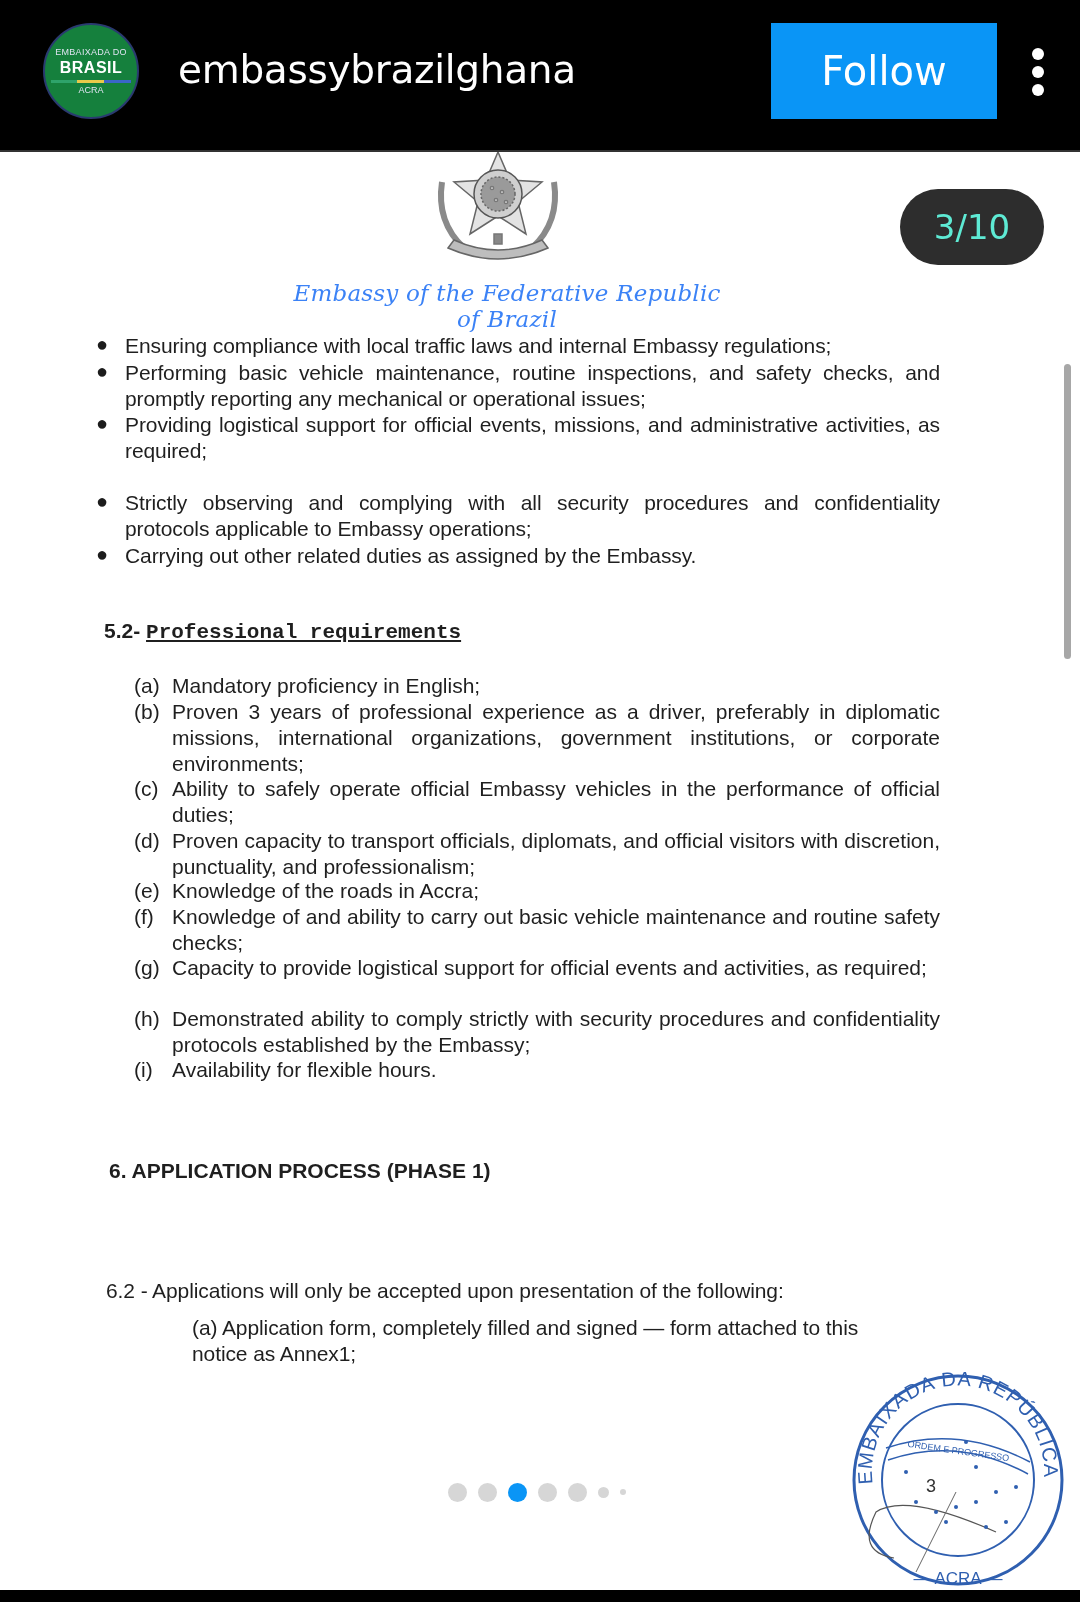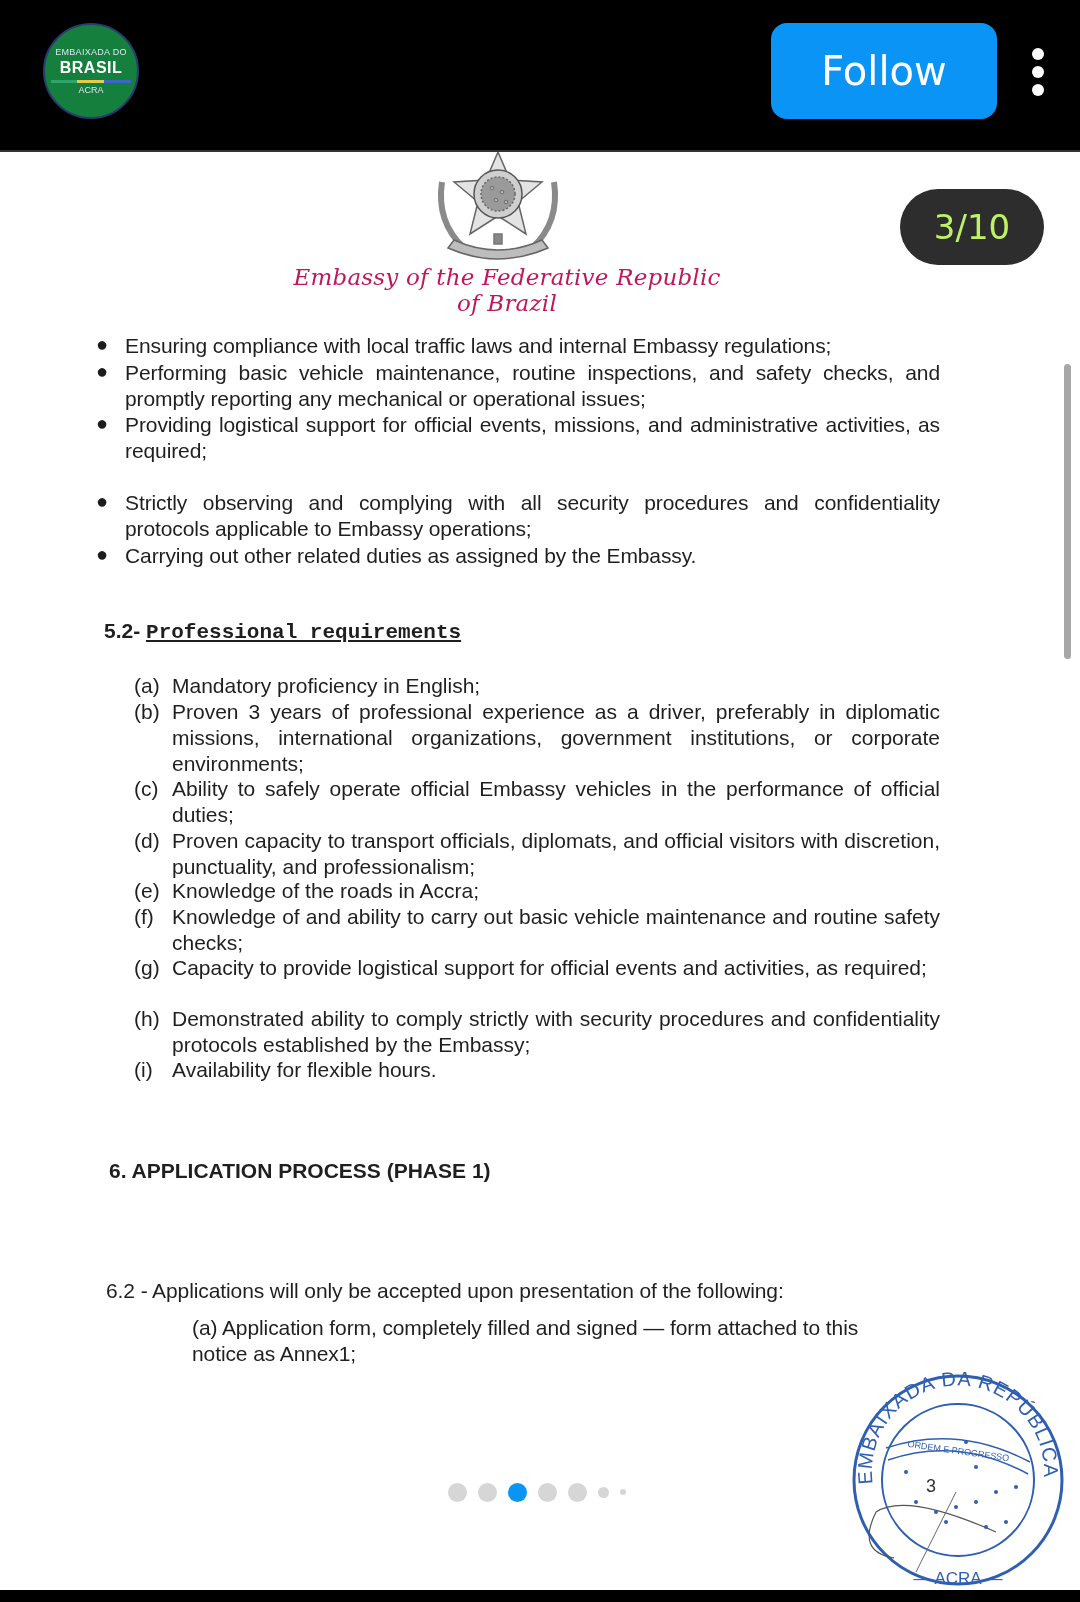--- a/index.html
+++ b/index.html
@@ -22,48 +22,48 @@
     .avatar .av-bar { width: 80px; height: 3px; margin: 1px 0 2px 0;
       background: linear-gradient(90deg, #2ea36a 0%, #2ea36a 33%, #e9c94a 33%, #e9c94a 66%, #3a66c8 66%, #3a66c8 100%); }
     .avatar .av-bot { font-size: 9px; color: #dfe4f2; line-height: 10px; }
 
     .username {
       position: absolute; left: 178px; top: 42px; color: #fff;
       font-size: 39px; line-height: 56px; font-family: "DejaVu Sans", sans-serif; letter-spacing: -0.3px;
     }
     .follow-btn {
       position: absolute; left: 771px; top: 23px; width: 226px; height: 96px;
-      background: #0a95f6; border-radius: 16px; border: none;
+      background: #0a95f6; border-radius: 0; border: none;
       color: #fff; font-size: 40px; font-family: "DejaVu Sans", sans-serif;
       display: flex; align-items: center; justify-content: center;
     }
     .more-btn {
       position: absolute; left: 1020px; top: 44px; width: 36px; height: 56px;
       display: flex; flex-direction: column; align-items: center; justify-content: space-between;
       padding: 4px 0;
     }
     .more-btn span { width: 12px; height: 12px; border-radius: 50%; background: #fff; display: block; }
 
     
     .doc {
       position: absolute; left: 0; top: 150px; width: 1080px; height: 1440px;
       background: #fff; overflow: hidden; color: #1c1c1c;
       border-top: 2px solid #333;
     }
     .crest {
       position: absolute; left: 430px; top: 0px; width: 136px; height: 118px;
     }
     .embassy-title {
-      position: absolute; left: 282px; top: 112px; width: 450px; text-align: center;
-      font-family: "DejaVu Serif", serif; font-style: italic; font-size: 23px; color: #be185d;
+      position: absolute; left: 282px; top: 128px; width: 450px; text-align: center;
+      font-family: "DejaVu Serif", serif; font-style: italic; font-size: 23px; color: #3b82f6;
       letter-spacing: 0.2px;
     }
     .page-counter {
       position: absolute; left: 900px; top: 37px; width: 144px; height: 76px;
-      background: #2d2d2d; border-radius: 38px; color: #bef264;
+      background: #2d2d2d; border-radius: 38px; color: #5eead4;
       display: flex; align-items: center; justify-content: center; font-size: 34px;
       font-family: "DejaVu Sans", sans-serif;
     }
     .scrollbar {
       position: absolute; left: 1064px; top: 212px; width: 7px; height: 295px;
       background: #a7a7a7; border-radius: 4px;
     }
 
     .txt { position: absolute; font-size: 21px; line-height: 26px; color: #1f1f1f; letter-spacing: -0.1px; }
     .bullet { position: absolute; left: 96px; font-size: 20px; }
@@ -93,20 +93,21 @@
 </head>
 <body>
 
 <div class="header">
   <div class="avatar">
     <span class="av-top">EMBAIXADA DO</span>
     <span class="av-main">BRASIL</span>
     <span class="av-bar"></span>
     <span class="av-bot">ACRA</span>
   </div>
+  <div class="username">embassybrazilghana</div>
   <button class="follow-btn">Follow</button>
   <div class="more-btn">
     <span></span>
     <span></span>
     <span></span>
   </div>
 </div>
 
 <div class="doc">
 

